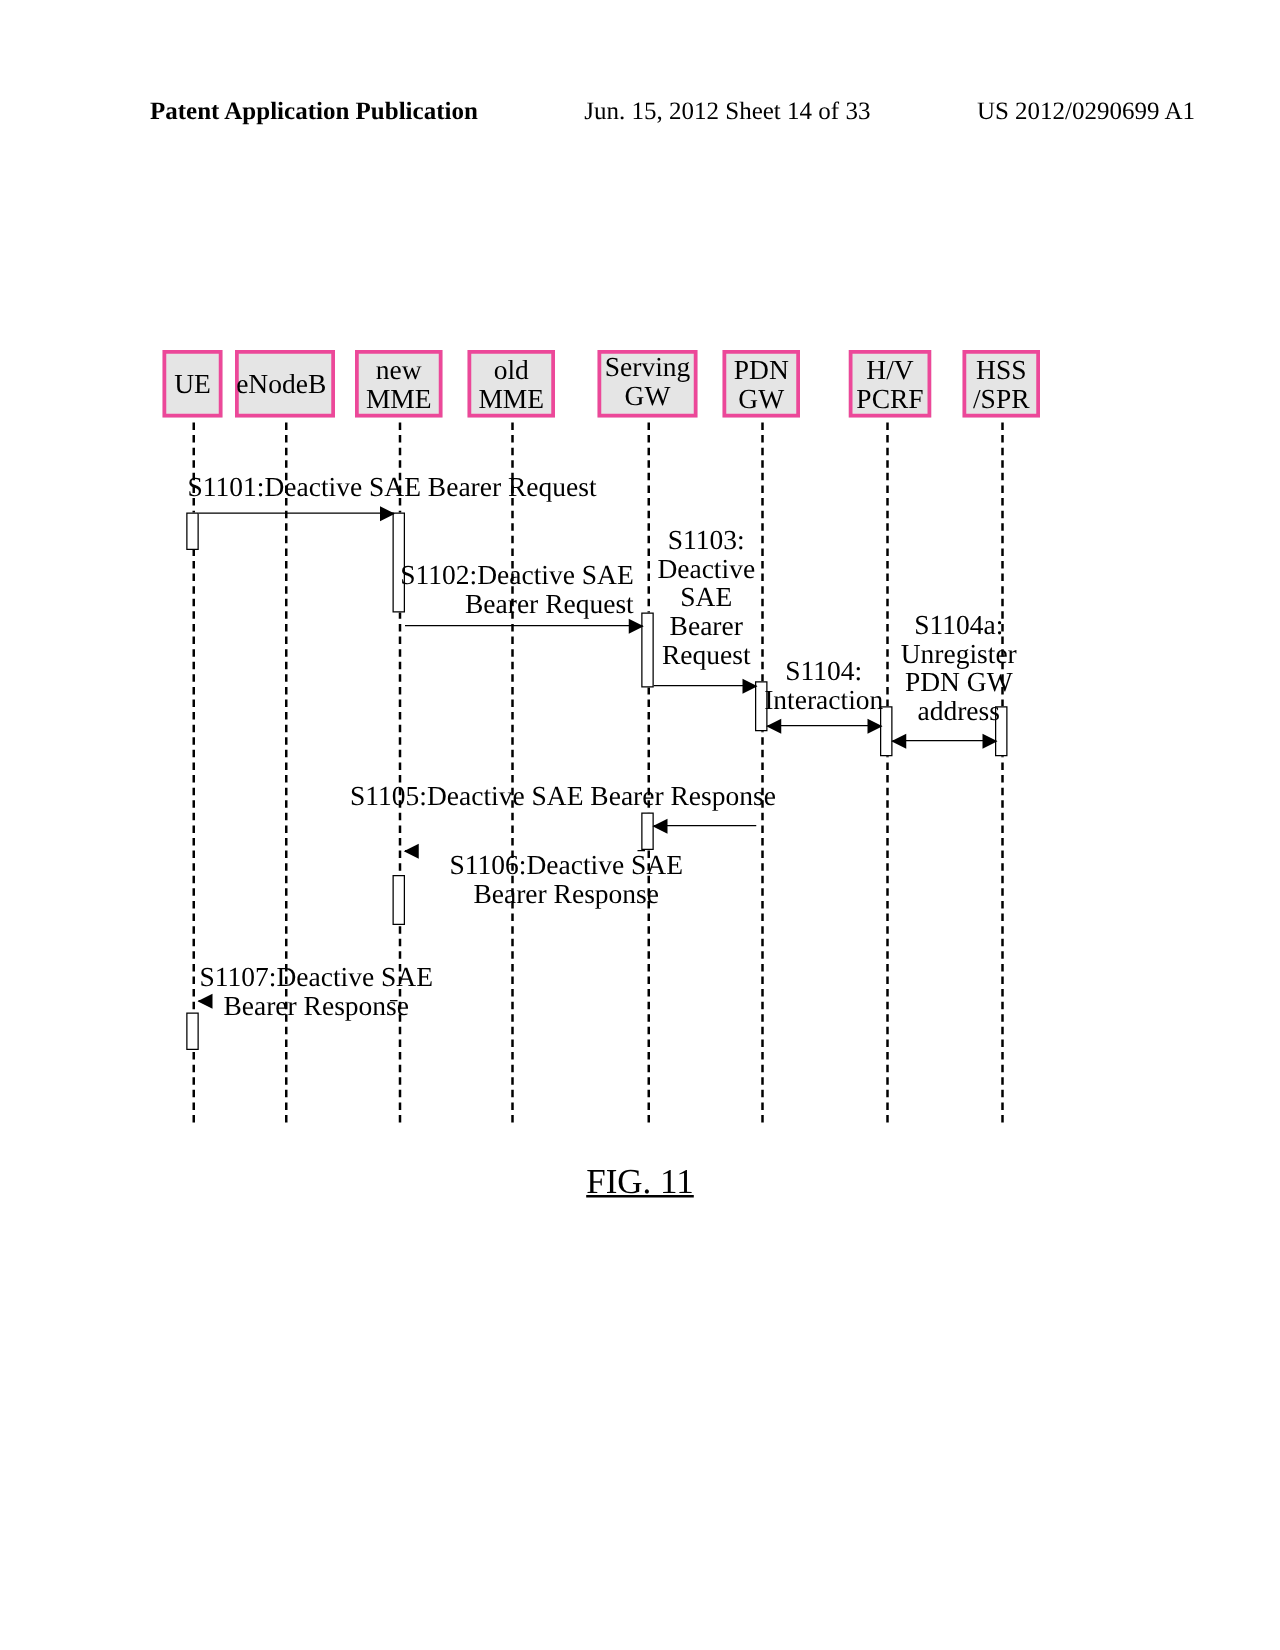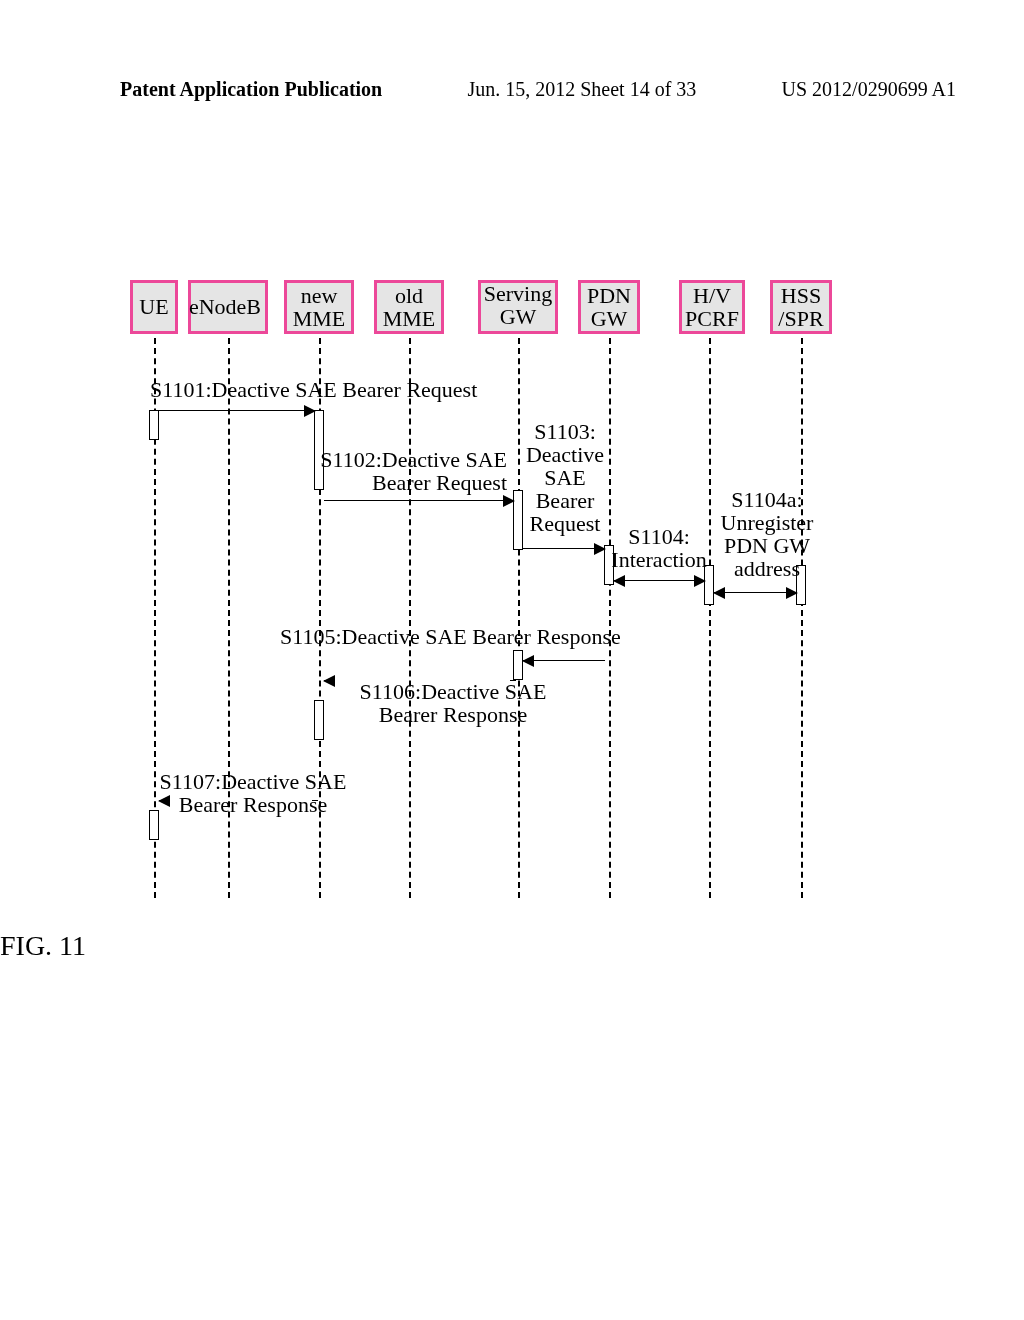--- a/index.html
+++ b/index.html
@@ -81,20 +81,22 @@
   .activation {
     position: absolute;
     width: 10px;
     background: #fff;
     border: 1.5px solid #000;
   }
   .fig-caption {
     position: absolute;
     font-size: 28px;
     width: 100%;
+    text-align: center;
+    text-decoration: underline;
   }
   .darrow { 
     position: absolute;
     height: 0;
     border-top: 1.5px solid #000;
   }
 </style>
 </head>
 <body>
 

